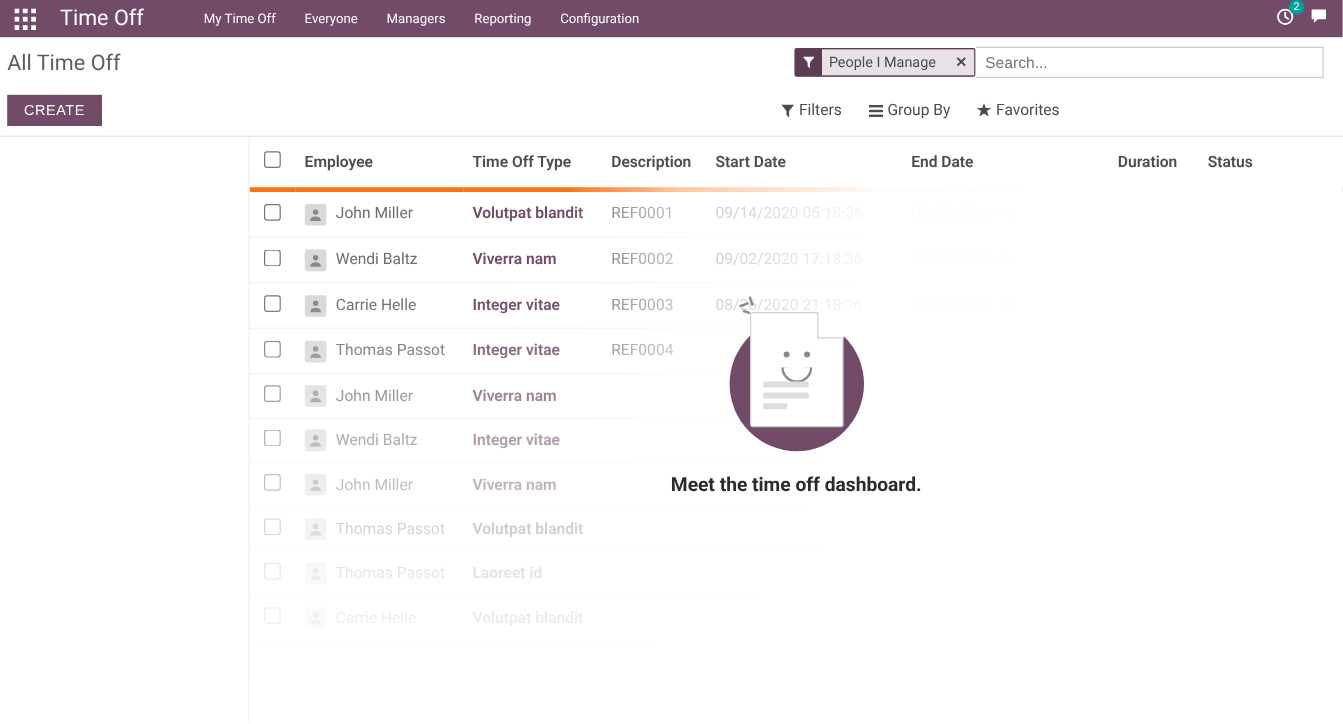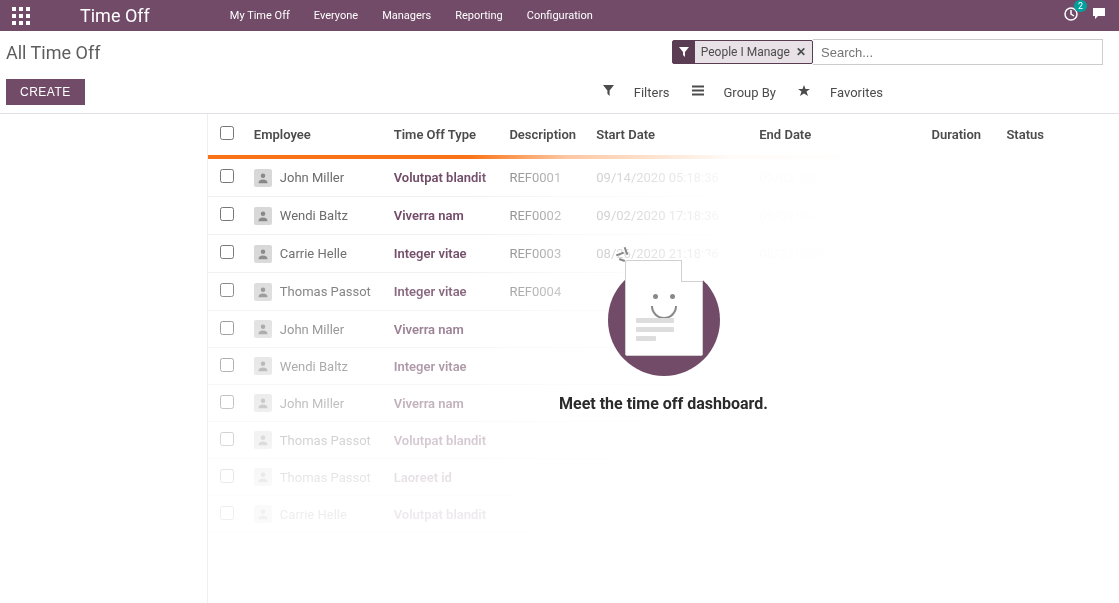--- a/index.html
+++ b/index.html
@@ -1,42 +1,42 @@
 <!DOCTYPE html>
 <html><head>
 <meta charset="utf-8">
 <style>
   * { box-sizing: border-box; margin: 0; padding: 0; }
   body { font-family: -apple-system, BlinkMacSystemFont, "Segoe UI", Roboto, sans-serif; font-size: 13px; color: #4c4c4c; background: #fff; width: 1119px; height: 603px; overflow: hidden; position: relative; }
   
   
-  .navbar { background: #714B67; height: 31px; display: flex; align-items: center; padding: 0 12px; color: #fff; gap: 30px; }
+  .navbar { background: #714B67; height: 31px; display: flex; align-items: center; padding: 0 12px; color: #fff; }
   .nav-apps { width: 18px; height: 18px; display: inline-block; margin-right: 20px; cursor: pointer; }
   .nav-apps svg { width: 18px; height: 18px; }
   .nav-brand { font-size: 18px; font-weight: 400; color: #fff; margin-right: 50px; }
   .nav-menu { display: flex; gap: 24px; flex: 1; }
   .nav-item { color: #fff; font-size: 11px; cursor: pointer; }
   .nav-right { display: flex; align-items: center; gap: 12px; }
   .nav-icon-wrap { position: relative; cursor: pointer; }
   .nav-badge { position: absolute; top: -6px; right: -8px; background: #00a09d; color: #fff; font-size: 9px; padding: 0 4px; border-radius: 8px; line-height: 12px; }
   
   
   .control-panel { border-bottom: 1px solid #dee2e6; padding: 8px 16px 0 4px; }
   .cp-row1 { display: flex; align-items: center; margin-bottom: 8px; }
   .breadcrumb { font-size: 18px; color: #5d5d5d; flex: 0 0 auto; margin-right: auto; padding-left: 2px;}
   .search-wrap { display: flex; align-items: center; }
   .facet { background: #714B67; color: #fff; font-size: 12px; display: inline-flex; align-items: center; border-radius: 2px; overflow: hidden; height: 24px; border: 1px solid #5a3c53; }
   .facet-icon { padding: 0 6px; background: #5a3c53; height: 100%; display: flex; align-items: center; }
-  .facet-label { padding: 0 6px; background: #e8e2e6; color: #4c4c4c; height: 100%; display: flex; align-items: center; gap: 6px; }
+  .facet-label { padding: 0 6px; background: #e8e2e6; color: #4c4c4c; height: 100%; display: flex; align-items: center; gap: 16px; }
   .facet-close { cursor: pointer; font-weight: bold; color: #4c4c4c; }
   .search-input { border: 1px solid #ccc; border-left: none; height: 26px; padding: 0 8px; width: 290px; font-size: 13px; outline: none; }
   .cp-row2 { display: flex; align-items: center; padding: 6px 0 8px 0; }
   .btn-create { background: #714B67; color: #fff; border: none; padding: 6px 14px; font-size: 12px; letter-spacing: 0.5px; cursor: pointer; margin-left: 2px;}
   .cp-tools { margin-left: auto; display: flex; gap: 22px; margin-right: 220px;}
-  .tool { color: #4c4c4c; font-size: 13px; cursor: pointer; display: flex; gap: 20px; }
+  .tool { color: #4c4c4c; font-size: 13px; cursor: pointer; display: flex; align-items: center; gap: 4px; }
   
   
   .main { display: flex; height: calc(603px - 31px - 82px); }
   .left-space { width: 208px; flex-shrink: 0; border-right: 1px solid #eee; }
   .table-wrap { flex: 1; overflow: hidden; position: relative; }
   
   table { width: 100%; border-collapse: collapse; font-size: 13px; }
   thead th { text-align: left; padding: 12px 8px; font-weight: 600; color: #4c4c4c; border-bottom: 4px solid #f97316; background: #fff; }
   tbody td { padding: 9px 8px; border-bottom: 1px solid #f0f0f0; color: #6c6c6c; vertical-align: middle; white-space: nowrap; }
   .chk { width: 14px; height: 14px; }

